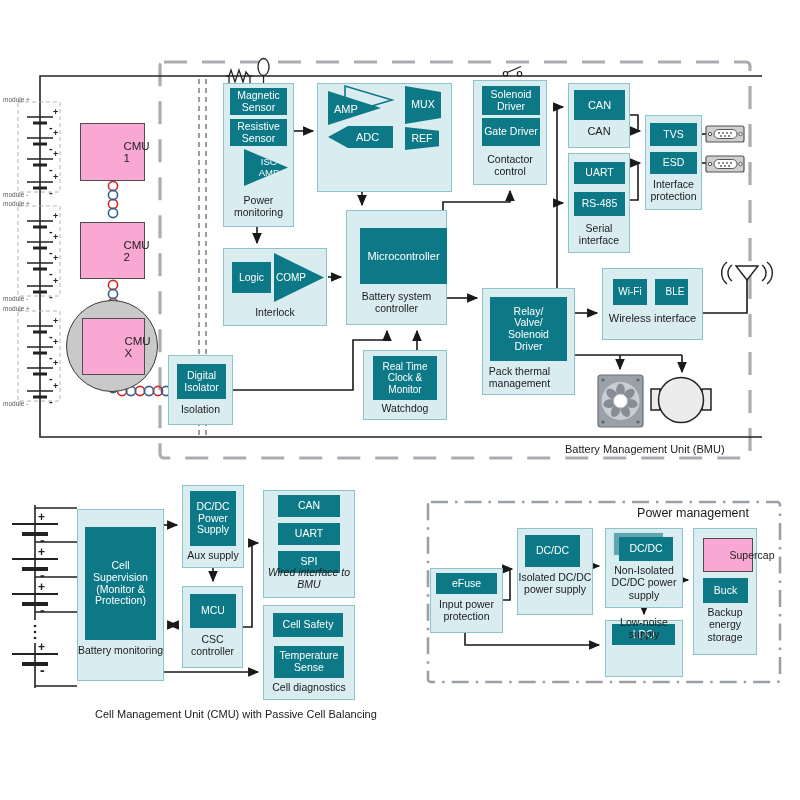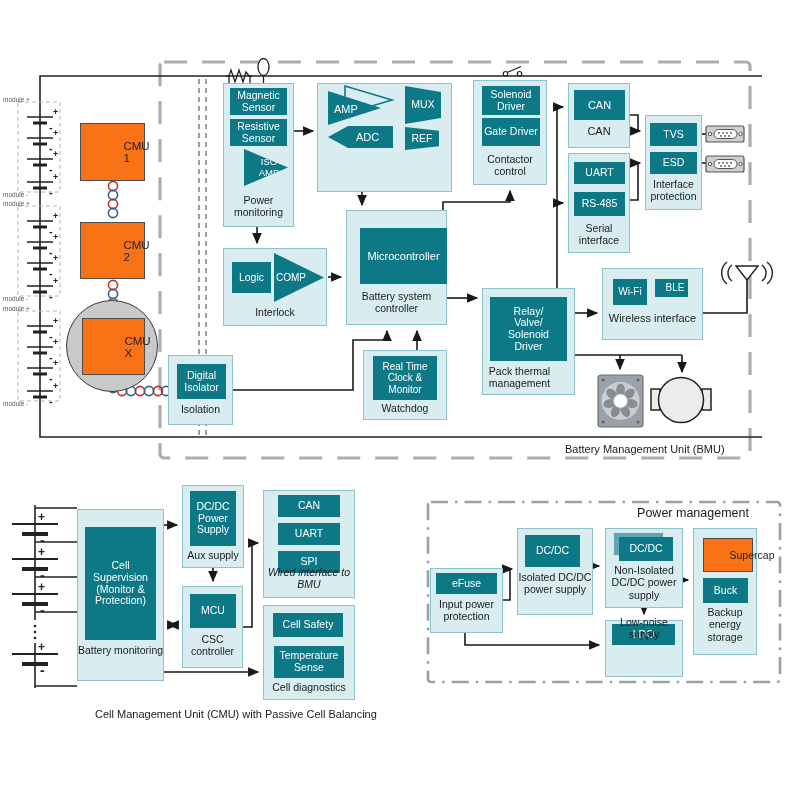--- a/index.html
+++ b/index.html
@@ -4,21 +4,21 @@
 <style>
   html,body{margin:0;padding:0;background:#fff;}
   #stage{position:relative;width:800px;height:800px;background:#fff;overflow:hidden;
          font-family:"Liberation Sans",sans-serif;}
   #wires{position:absolute;left:0;top:0;width:800px;height:800px;}
   .lb{position:absolute;box-sizing:border-box;background:#d9edf1;border:1px solid #8fc3cb;}
   .chip{position:absolute;box-sizing:border-box;background:#0d7987;color:#fff;
         display:flex;align-items:center;justify-content:center;text-align:center;
         font-size:10.5px;line-height:1.12;padding:1px 2px;}
   .lbl{position:absolute;text-align:center;font-size:10.5px;line-height:1.18;color:#1a1a1a;}
-  .wbox{position:absolute;box-sizing:border-box;background:#f97316;border:1.3px solid #4d4d4d;
+  .wbox{position:absolute;box-sizing:border-box;background:#f9a8d4;border:1.3px solid #4d4d4d;
         display:flex;align-items:center;justify-content:center;font-size:11.5px;color:#222;padding-left:48px;}
   .cap{position:absolute;font-size:11px;color:#1a1a1a;}
   .tri{clip-path:polygon(0 0,0 100%,100% 50%);justify-content:flex-start;padding-left:8px;}
   .trap{clip-path:polygon(0 0,100% 16%,100% 84%,0 100%);}
   .modlbl{position:absolute;font-size:6.5px;color:#5c5252;}
   .grayball{position:absolute;background:#c9c9c9;border:1.6px solid #3a3a3a;border-radius:50%;box-sizing:border-box;}
   .stackback{position:absolute;background:#5fa6b0;border:1px solid #cfe6ea;box-sizing:border-box;}
 </style>
 </head>
 <body>
@@ -351,21 +351,21 @@
   <div class="lb" style="left:168px;top:355px;width:65px;height:70px;"></div>
   <div class="chip" style="left:177px;top:364px;width:49px;height:35px;">Digital Isolator</div>
   <div class="lbl" style="left:168px;top:403px;width:65px;">Isolation</div>
 
   <div class="lb" style="left:482px;top:288px;width:93px;height:107px;"></div>
   <div class="chip" style="left:490px;top:297px;width:77px;height:64px;padding:2px 8px;">Relay/ Valve/ Solenoid Driver</div>
   <div class="lbl" style="left:482px;top:365px;width:75px;">Pack thermal management</div>
 
   <div class="lb" style="left:602px;top:268px;width:101px;height:72px;"></div>
   <div class="chip" style="left:613px;top:279px;width:34px;height:26px;font-size:10px;">Wi-Fi</div>
-  <div class="chip" style="left:655px;top:279px;width:33px;height:18px;font-size:10px;padding-left:9px;">BLE</div>
+  <div class="chip" style="left:655px;top:279px;width:33px;height:26px;font-size:10px;padding-left:9px;">BLE</div>
   <div class="lbl" style="left:602px;top:312px;width:101px;font-size:11px;">Wireless interface</div>
 
   <div class="cap" style="left:565px;top:443px;">Battery Management Unit (BMU)</div>
 
   <div class="lb" style="left:77px;top:509px;width:87px;height:172px;"></div>
   <div class="chip" style="left:85px;top:527px;width:71px;height:113px;">Cell Supervision (Monitor &amp; Protection)</div>
   <div class="lbl" style="left:77px;top:644px;width:87px;">Battery monitoring</div>
 
   <div class="lb" style="left:182px;top:485px;width:62px;height:83px;"></div>
   <div class="chip" style="left:190px;top:491px;width:46px;height:55px;">DC/DC Power Supply</div>

